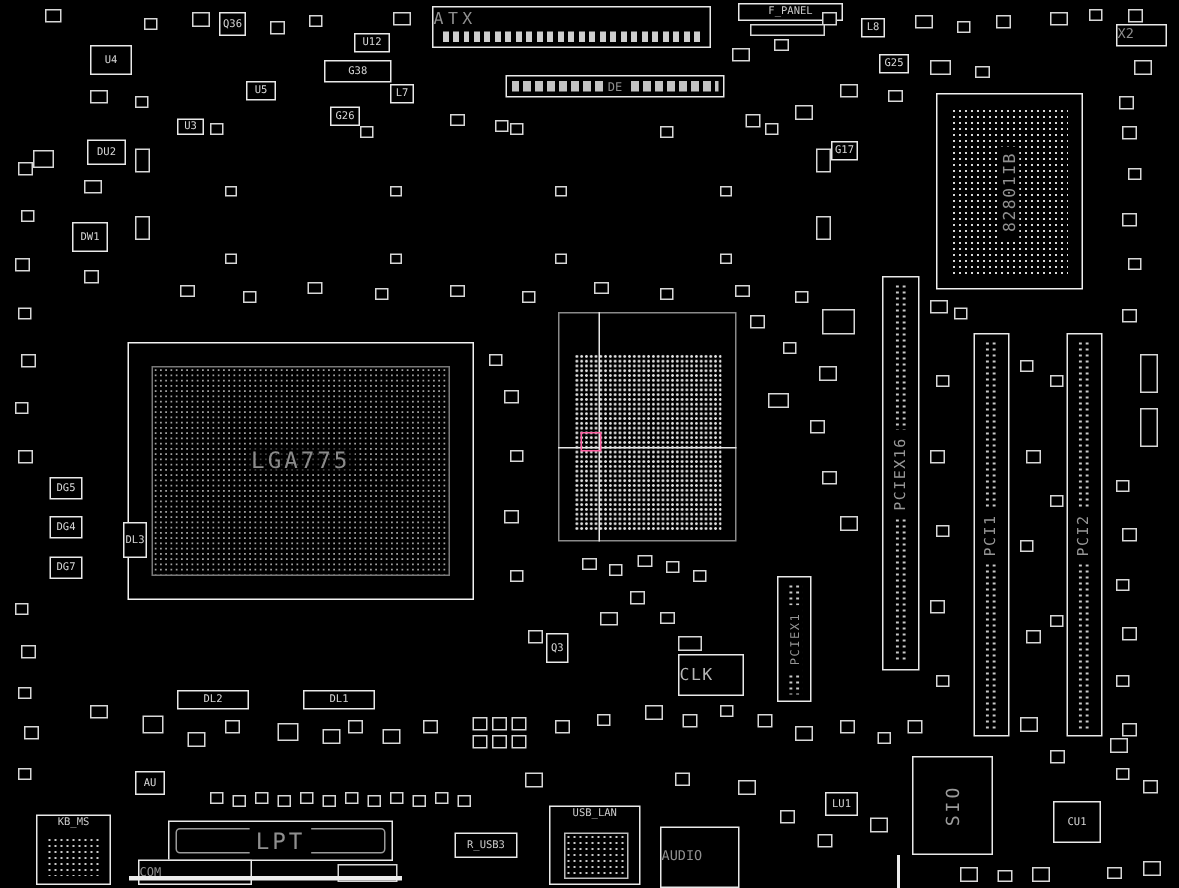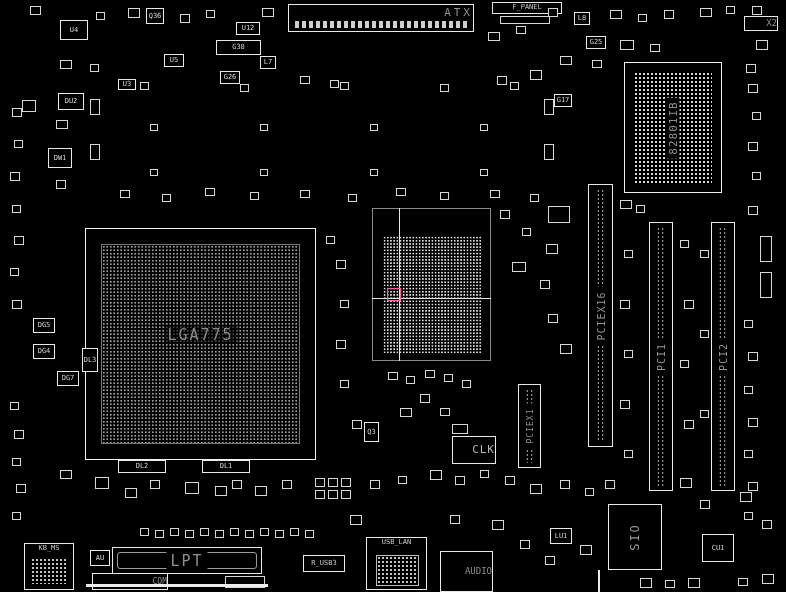--- a/index.html
+++ b/index.html
@@ -4,21 +4,21 @@
 <style>
   *{margin:0;padding:0;box-sizing:border-box}
   html,body{background:#111}
   .board{position:relative;width:786px;height:592px;background:#000;overflow:hidden;
          font-family:"DejaVu Sans Mono","Liberation Mono",monospace}
   .comp{position:absolute;border:1px solid #e9e9e9;background:#000}
   .decor{border-color:#d7d7d7}
   .small-part{display:flex;align-items:center;justify-content:center;
               color:#d6d6d6;font-size:7px;line-height:1;letter-spacing:0}
   .bline{position:absolute;background:#ececec}
-  .clabel{display:block;text-align:right;color:#8f8f8f}
+  .clabel{display:block;text-align:left;color:#8f8f8f}
   .tinylabel{color:#c9c9c9;font-size:7px;text-align:center;display:block}
 
   
   #atx{left:288px;top:4px;width:186px;height:28px}
   #atx .clabel{font-size:11px;letter-spacing:3px;margin-top:1px}
   #atx .pinrow{position:absolute;left:6px;right:6px;bottom:3px;height:7px;
     background:repeating-linear-gradient(90deg,#cfcfcf 0 4px,transparent 4px 7px)}
 
   
   #fpanel{left:492px;top:2px;width:70px;height:12px}
@@ -44,21 +44,21 @@
   .slot-v .slot-label{position:absolute;left:50%;top:50%;
     transform:translate(-50%,-50%) rotate(180deg);writing-mode:vertical-rl;
     background:#000;padding:5px 0;color:#969696;font-size:10px;letter-spacing:1px;white-space:nowrap}
   #pciex16{left:588px;top:184px;width:25px;height:263px}
   #pci1{left:649px;top:222px;width:24px;height:269px}
   #pci2{left:711px;top:222px;width:24px;height:269px}
   #pciex1{left:518px;top:384px;width:23px;height:84px}
   #pciex1 .slot-label{font-size:8px}
 
   
-  #socket{left:85px;top:228px;width:231px;height:232px;border-color:#f2f2f2}
+  #socket{left:85px;top:228px;width:231px;height:172px;border-color:#f2f2f2}
   #socket .socket-pins{position:absolute;inset:15px;border:1px solid #787878;
     background-image:radial-gradient(circle,#9f9f9f 0.7px,transparent 0.9px);background-size:3.5px 3.5px}
   #socket .socket-label{position:absolute;left:50%;top:46%;transform:translate(-50%,-50%);
     color:#8a8a8a;font-size:15px;letter-spacing:2px;background:rgba(0,0,0,.6);padding:0 3px}
 
   
   #nb{left:372px;top:208px;width:119px;height:153px;border-color:#8a8a8a}
   #nb .chip-pins{position:absolute;left:10px;right:9px;top:27px;bottom:6px;
     background-image:radial-gradient(circle,#e2e2e2 0.8px,transparent 1px);background-size:3.2px 3.2px}
   #nb .cross-h{position:absolute;left:-1px;right:-1px;top:89px;height:1px;background:#e6e6e6}
@@ -107,20 +107,24 @@
   </div>
 
   <div class="comp" id="fpanel">
     <span class="tinylabel">F_PANEL</span>
   </div>
 
   <div class="comp" id="x2">
     <span class="clabel">X2</span>
   </div>
 
+  <div class="comp" id="de">
+    <div class="pinrow"></div>
+    <span class="clabel">DE</span>
+  </div>
 
 
   <div class="comp" id="socket">
     <div class="socket-pins"></div>
     <span class="socket-label">LGA775</span>
   </div>
 
   <div class="comp" id="nb">
     <div class="chip-pins"></div>
     <div class="cross-h"></div>
@@ -173,41 +177,41 @@
     <span class="tinylabel">R_USB3</span>
   </div>
   <div class="comp" id="audio">
     <span class="clabel">AUDIO</span>
   </div>
   <div class="comp" id="kbms">
     <span class="tinylabel">KB_MS</span>
     <div class="dots-area"></div>
   </div>
 
-<div class="comp small-part" style="left: 60px; top: 20px; width: 28px; height: 20px;">U4</div>
+<div class="comp small-part" style="left: 60px; top: 30px; width: 28px; height: 20px;">U4</div>
     <div class="comp small-part" style="left: 146px; top: 8px; width: 18px; height: 16px;">Q36</div>
     <div class="comp small-part" style="left: 236px; top: 22px; width: 24px; height: 13px;">U12</div>
     <div class="comp small-part" style="left: 216px; top: 40px; width: 45px; height: 15px;">G38</div>
     <div class="comp small-part" style="left: 164px; top: 54px; width: 20px; height: 13px;">U5</div>
     <div class="comp small-part" style="left: 260px; top: 56px; width: 16px; height: 13px;">L7</div>
     <div class="comp small-part" style="left: 220px; top: 71px; width: 20px; height: 13px;">G26</div>
     <div class="comp small-part" style="left: 118px; top: 79px; width: 18px; height: 11px;">U3</div>
     <div class="comp small-part" style="left: 58px; top: 93px; width: 26px; height: 17px;">DU2</div>
     <div class="comp small-part" style="left: 48px; top: 148px; width: 24px; height: 20px;">DW1</div>
     <div class="comp small-part" style="left: 574px; top: 12px; width: 16px; height: 13px;">L8</div>
     <div class="comp small-part" style="left: 586px; top: 36px; width: 20px; height: 13px;">G25</div>
     <div class="comp small-part" style="left: 554px; top: 94px; width: 18px; height: 13px;">G17</div>
     <div class="comp small-part" style="left: 33px; top: 318px; width: 22px; height: 15px;">DG5</div>
     <div class="comp small-part" style="left: 33px; top: 344px; width: 22px; height: 15px;">DG4</div>
-    <div class="comp small-part" style="left: 33px; top: 371px; width: 22px; height: 15px; margin-left: 24px;">DG7</div>
+    <div class="comp small-part" style="left: 33px; top: 371px; width: 22px; height: 15px;">DG7</div>
     <div class="comp small-part" style="left: 82px; top: 348px; width: 16px; height: 24px;">DL3</div>
     <div class="comp small-part" style="left: 118px; top: 460px; width: 48px; height: 13px;">DL2</div>
     <div class="comp small-part" style="left: 202px; top: 460px; width: 48px; height: 13px;">DL1</div>
     <div class="comp small-part" style="left: 364px; top: 422px; width: 15px; height: 20px;">Q3</div>
-    <div class="comp small-part" style="left: 90px; top: 514px; width: 20px; height: 16px; margin-top: 36px;">AU</div>
+    <div class="comp small-part" style="left: 90px; top: 514px; width: 20px; height: 16px;">AU</div>
     <div class="comp small-part" style="left: 550px; top: 528px; width: 22px; height: 16px;">LU1</div>
     <div class="comp small-part" style="left: 702px; top: 534px; width: 32px; height: 28px;">CU1</div>
     <div class="comp decor" style="left: 30px; top: 6px; width: 11px; height: 9px;"></div>
     <div class="comp decor" style="left: 96px; top: 12px; width: 9px; height: 8px;"></div>
     <div class="comp decor" style="left: 128px; top: 8px; width: 12px; height: 10px;"></div>
     <div class="comp decor" style="left: 180px; top: 14px; width: 10px; height: 9px;"></div>
     <div class="comp decor" style="left: 206px; top: 10px; width: 9px; height: 8px;"></div>
     <div class="comp decor" style="left: 262px; top: 8px; width: 12px; height: 9px;"></div>
     <div class="comp decor" style="left: 488px; top: 32px; width: 12px; height: 9px;"></div>
     <div class="comp decor" style="left: 516px; top: 26px; width: 10px; height: 8px;"></div>

